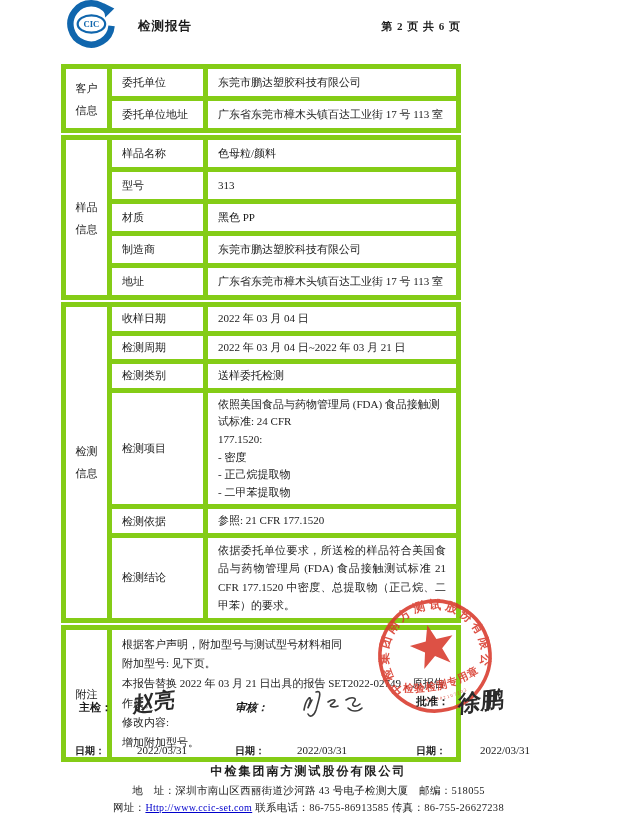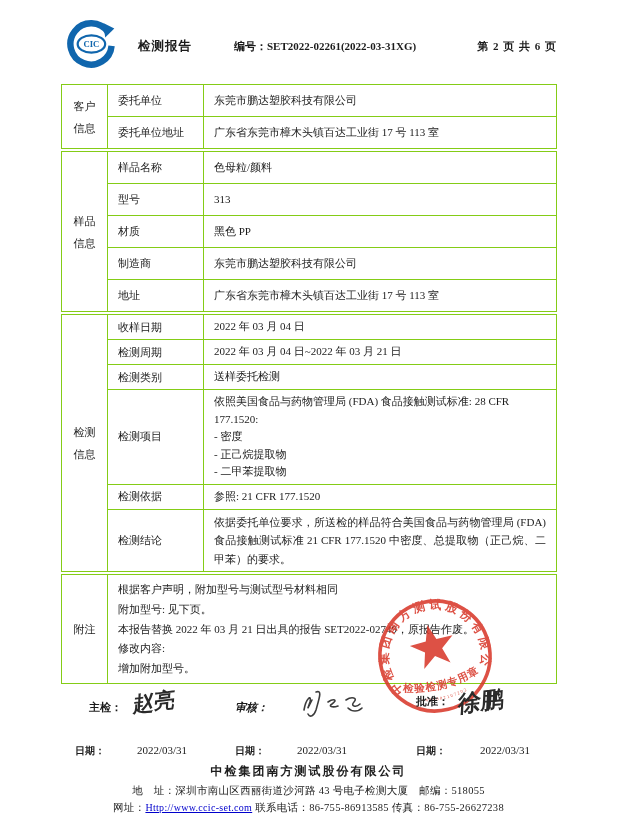--- a/index.html
+++ b/index.html
@@ -2,30 +2,30 @@
 <html><head>
 <meta charset="utf-8">
 <style>
   * { margin:0; padding:0; box-sizing:border-box; }
   html,body { background:#e8e8e8; }
   .page {
     width:617px; height:840px; background:#ffffff; position:relative;
     font-family:"Liberation Serif","DejaVu Serif",serif; color:#1c1c1c;
     margin:0 auto; overflow:hidden;
   }
-  .content { position:absolute; left:61px; top:20px; width:496px; }
+  .content { position:absolute; left:61px; top:0; width:400px; }
   
   .header { display:flex; align-items:center; height:52px; margin-bottom:12px; }
   .logo { margin-left:2px; flex:0 0 auto; }
   .rpt-title { font-size:12.5px; font-weight:bold; margin-left:20px; letter-spacing:1px; }
   .rpt-no { font-size:11px; font-weight:bold; margin-left:42px; }
   .page-info { font-size:11px; font-weight:bold; margin-left:auto; letter-spacing:1px; }
   
   table { border-collapse:collapse; width:100%; margin-bottom:2px; table-layout:fixed; }
-  td { border:1px solid #84cc16; font-size:11px; padding:3px 10px; vertical-align:middle; }
+  td { border:5px solid #84cc16; font-size:11px; padding:3px 10px; vertical-align:middle; }
   col.c-sec { width:46px; } col.c-lab { width:96px; } col.c-val { width:auto; }
   td.sec { text-align:center; white-space:pre-line; line-height:2.0; padding:3px 4px; }
   td.val { white-space:pre-line; line-height:1.6; }
   .t1 td, .t2 td { height:32px; }
   .t3 tr.sm td { height:25px; }
   .t3 td.val.just { text-align:justify; line-height:1.68; }
   .t4 td.note { white-space:pre-line; line-height:1.78; padding:5px 10px; }
   
   .abs { position:absolute; }
   .sig-label { font-size:11px; font-weight:bold; }
@@ -53,21 +53,20 @@
     <div class="header">
       <span class="logo">
         <svg width="55" height="50" viewBox="0 0 60 54">
           <path d="M49 14 A 22.5 22.5 0 1 0 53 29" fill="none" stroke="#1066ad" stroke-width="7"></path>
           <polygon points="44,4 56,10 46,20" fill="#1066ad"></polygon>
           <ellipse cx="31" cy="27" rx="15" ry="9.5" fill="#ffffff" stroke="#1066ad" stroke-width="2.4"></ellipse>
           <text x="31" y="30.5" text-anchor="middle" font-size="9.5" font-weight="bold" fill="#1066ad" style="font-family:'Liberation Serif',serif">CIC</text>
         </svg>
       </span>
       <span class="rpt-title">检测报告</span>
-      <span class="rpt-no"><span>编号：</span><span>SET2022-02261(2022-03-31XG)</span></span>
       <span class="page-info">第 2 页 共 6 页</span>
     </div>
 
     <table class="t1">
       <colgroup>
           <col class="c-sec">
           <col class="c-lab">
           <col class="c-val">
         </colgroup>
       <tbody>
@@ -132,21 +131,21 @@
       <tr class="sm">
         <td class="lab">检测周期</td>
         <td class="val">2022 年 03 月 04 日~2022 年 03 月 21 日</td>
       </tr>
       <tr class="sm">
         <td class="lab">检测类别</td>
         <td class="val">送样委托检测</td>
       </tr>
       <tr>
         <td class="lab">检测项目</td>
-        <td class="val">依照美国食品与药物管理局 (FDA) 食品接触测试标准: 28 CFR
+        <td class="val">依照美国食品与药物管理局 (FDA) 食品接触测试标准: 24 CFR
 177.1520:
 - 密度
 - 正己烷提取物
 - 二甲苯提取物</td>
       </tr>
       <tr class="sm">
         <td class="lab">检测依据</td>
         <td class="val">参照: 21 CFR 177.1520</td>
       </tr>
       <tr>
@@ -168,21 +167,21 @@
 附加型号: 见下页。
 本报告替换 2022 年 03 月 21 日出具的报告 SET2022-02749，原报告作废。
 修改内容:
 增加附加型号。</td>
       </tr>
     </tbody>
       </table>
 
   </div>
 
-  <span class="abs sig-label" style="left:89px; top:700px;">主检：</span>
+  <span class="abs sig-label" style="left:79px; top:700px;">主检：</span>
   <span class="abs sig-name" style="left:133px; top:688px;">赵亮</span>
   <span class="abs sig-label" style="left:235px; top:700px;font-style:italic;">审核：</span>
   <span class="abs" style="left:296px; top:686px;">
     <svg width="76" height="36" viewBox="0 0 76 36">
       <path d="M8,24 C10,12 16,8 14,16 C12,22 10,26 16,14 M20,6 C26,4 24,10 20,24 C18,30 14,32 12,28
                M32,16 C38,12 42,14 36,18 C32,20 36,22 42,20
                M50,14 C56,10 62,12 58,16 C54,20 60,22 64,18 M52,22 C56,26 62,26 66,22" fill="none" stroke="#3c3c3c" stroke-width="1.6" stroke-linecap="round"></path>
     </svg>
   </span>
   <span class="abs sig-label" style="left:416px; top:694px; z-index:6;">批准：</span>

